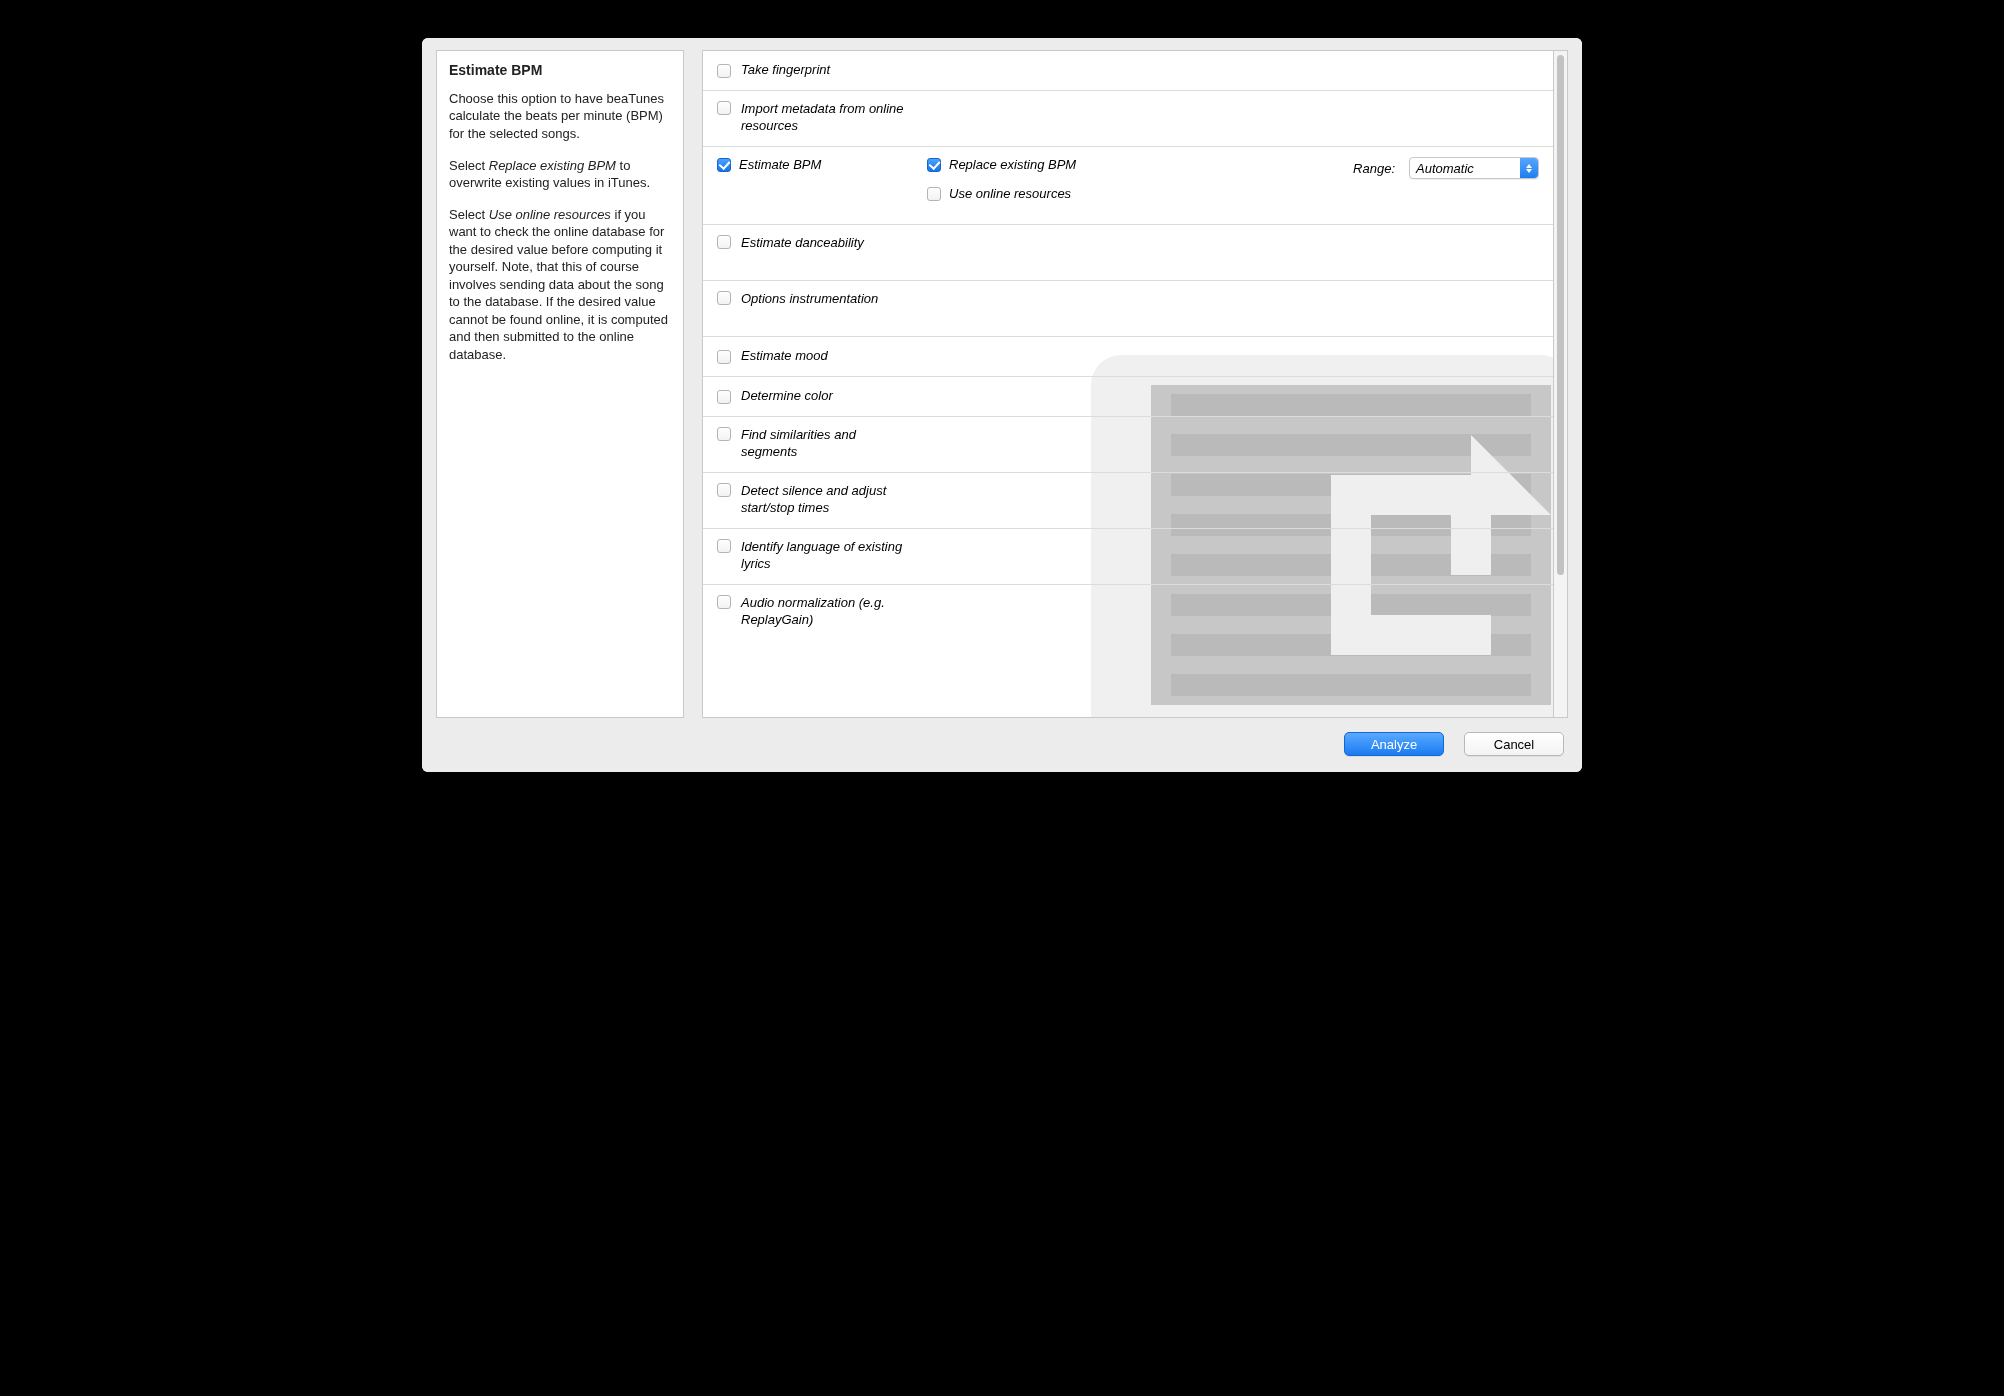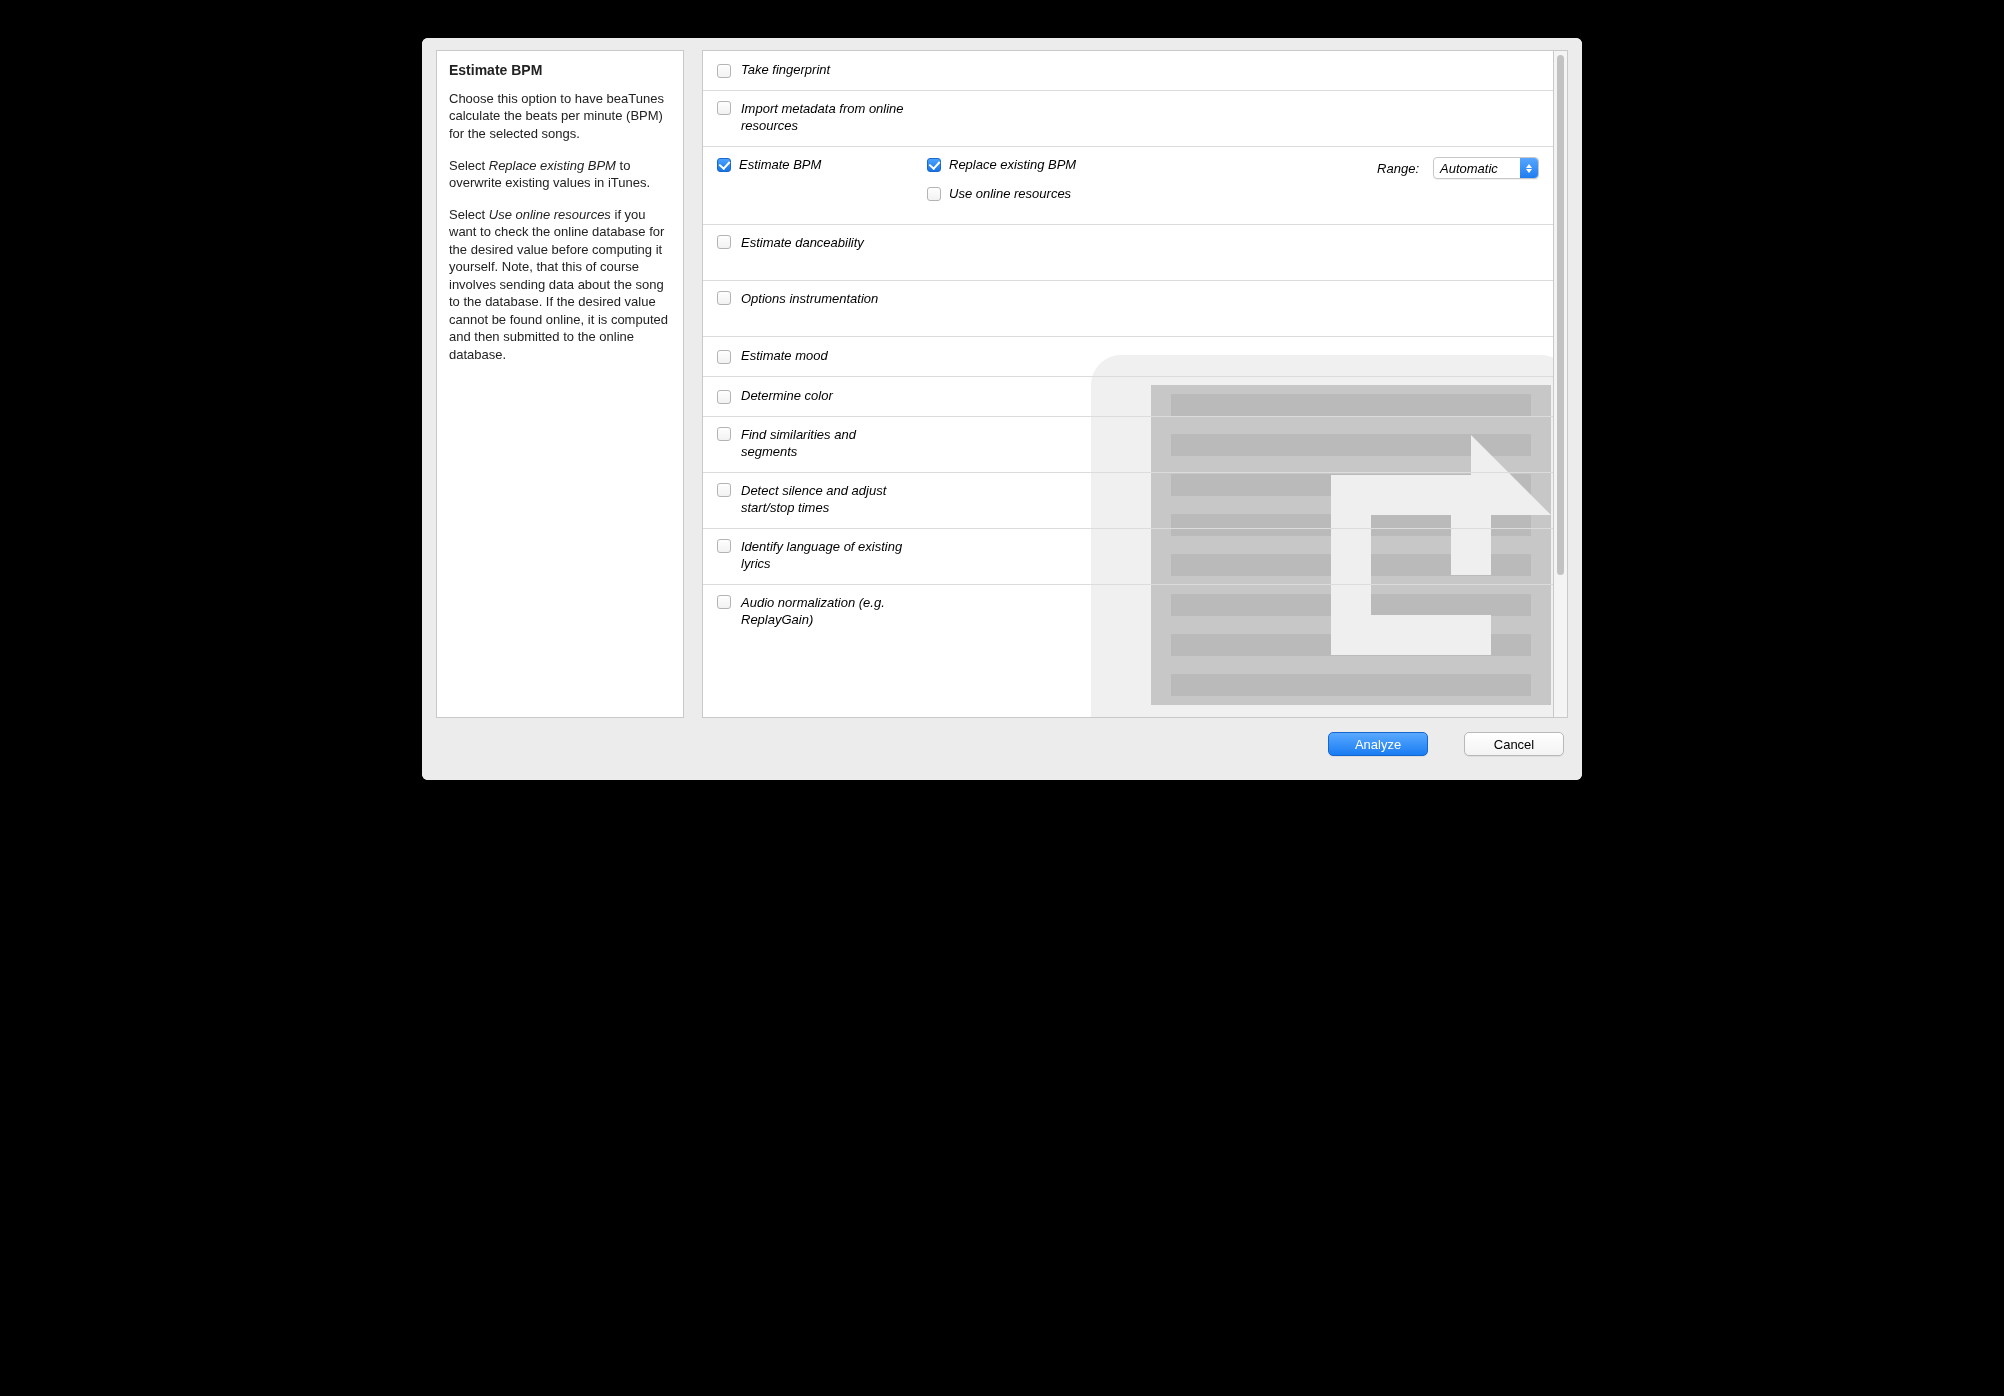--- a/index.html
+++ b/index.html
@@ -146,21 +146,21 @@
     gap: 14px;
   }
   .range-col {
     display: flex;
     align-items: center;
     justify-content: flex-end;
     gap: 14px;
   }
   .range-label { font-size: 13px; margin-left: 12px; }
   .select {
-    width: 106px; height: 22px;
+    width: 130px; height: 22px;
     background: #fff;
     border: 1px solid #c7c7c7;
     border-radius: 4px;
     display: flex;
     align-items: center;
     padding: 0 6px;
     font-size: 13px;
     position: relative;
     box-shadow: 0 1px 0 rgba(0,0,0,0.05);
   }
@@ -195,22 +195,22 @@
     position: absolute;
     left: 3px; right: 3px;
     top: 4px;
     height: 520px;
     background: #c2c2c2;
     border-radius: 5px;
   }
   .footer {
     display: flex;
     justify-content: flex-end;
-    gap: 36px;
-    padding: 10px 18px 24px;
+    gap: 20px;
+    padding: 10px 18px 16px;
     background: #ececec;
   }
   .btn {
     min-width: 100px;
     height: 24px;
     border-radius: 5px;
     font-size: 13px;
     display: flex;
     align-items: center;
     justify-content: center;

